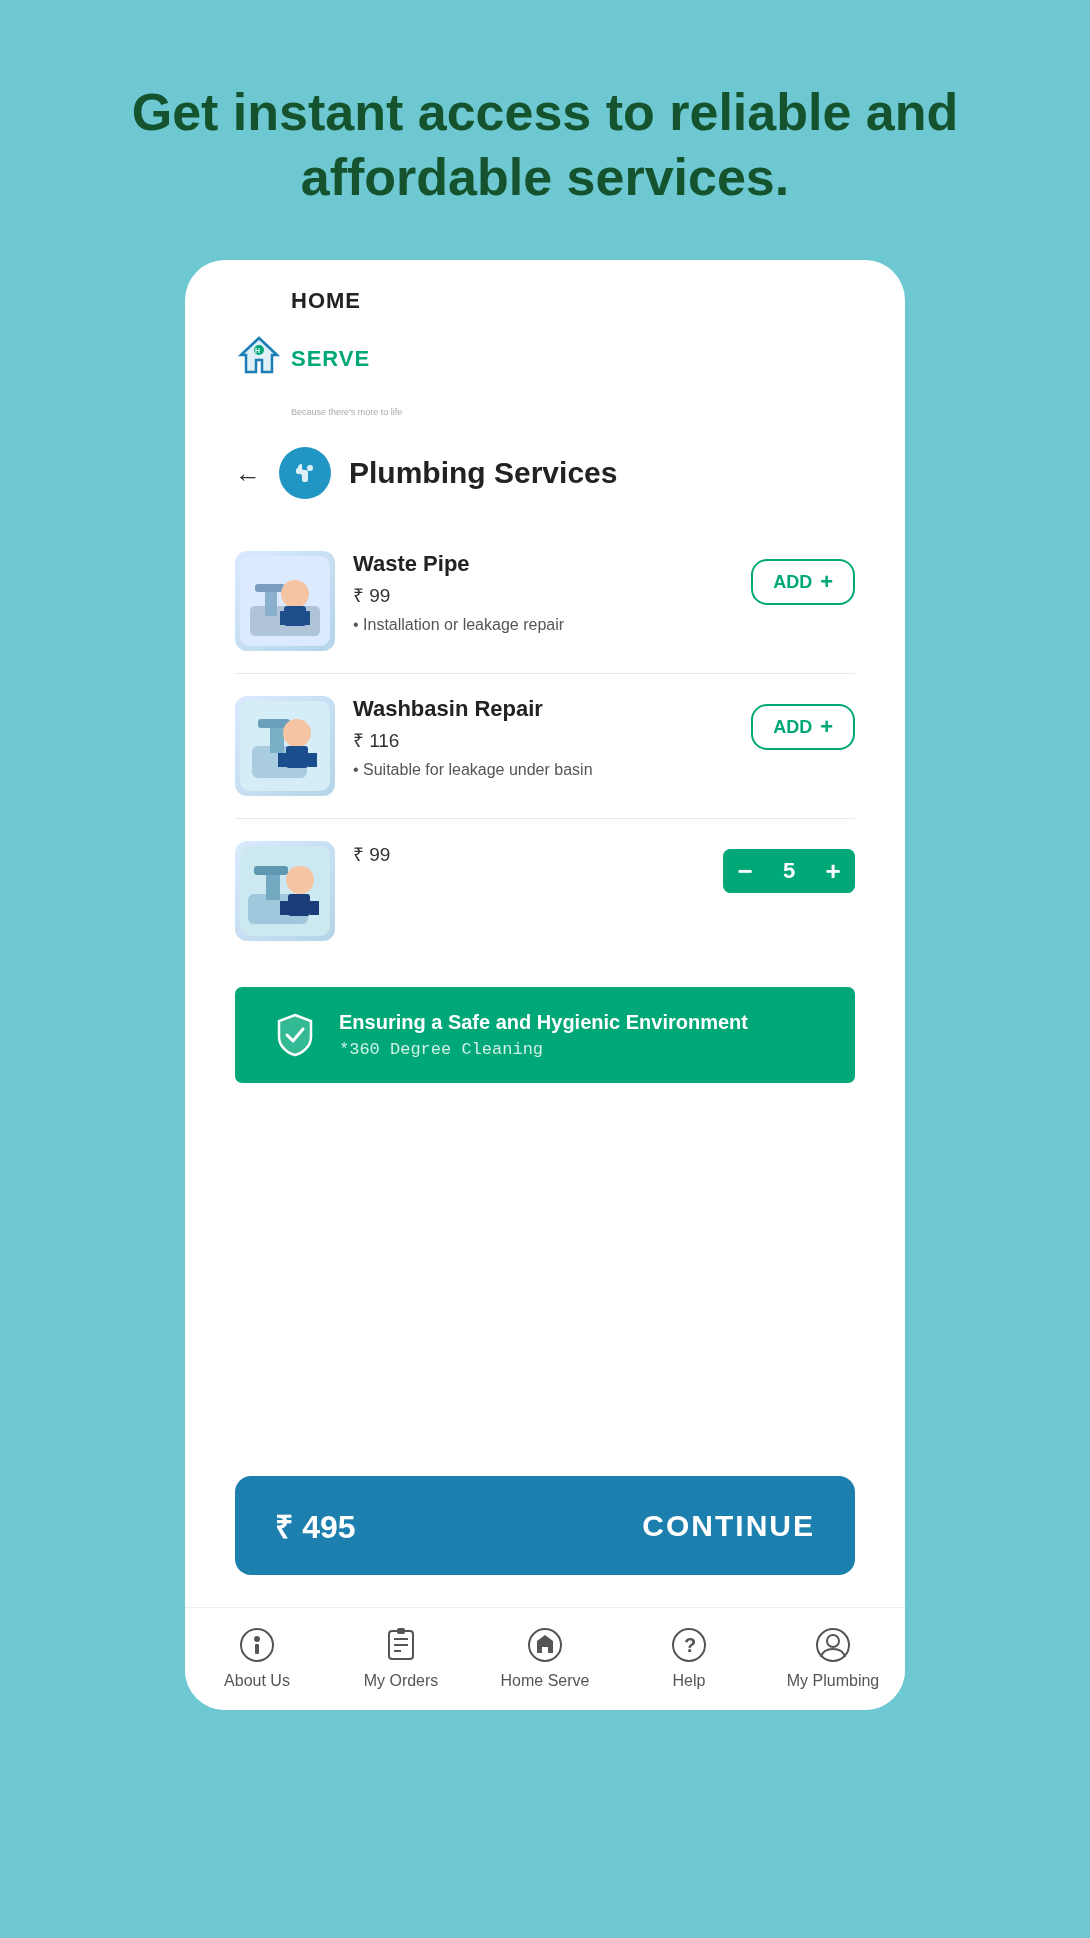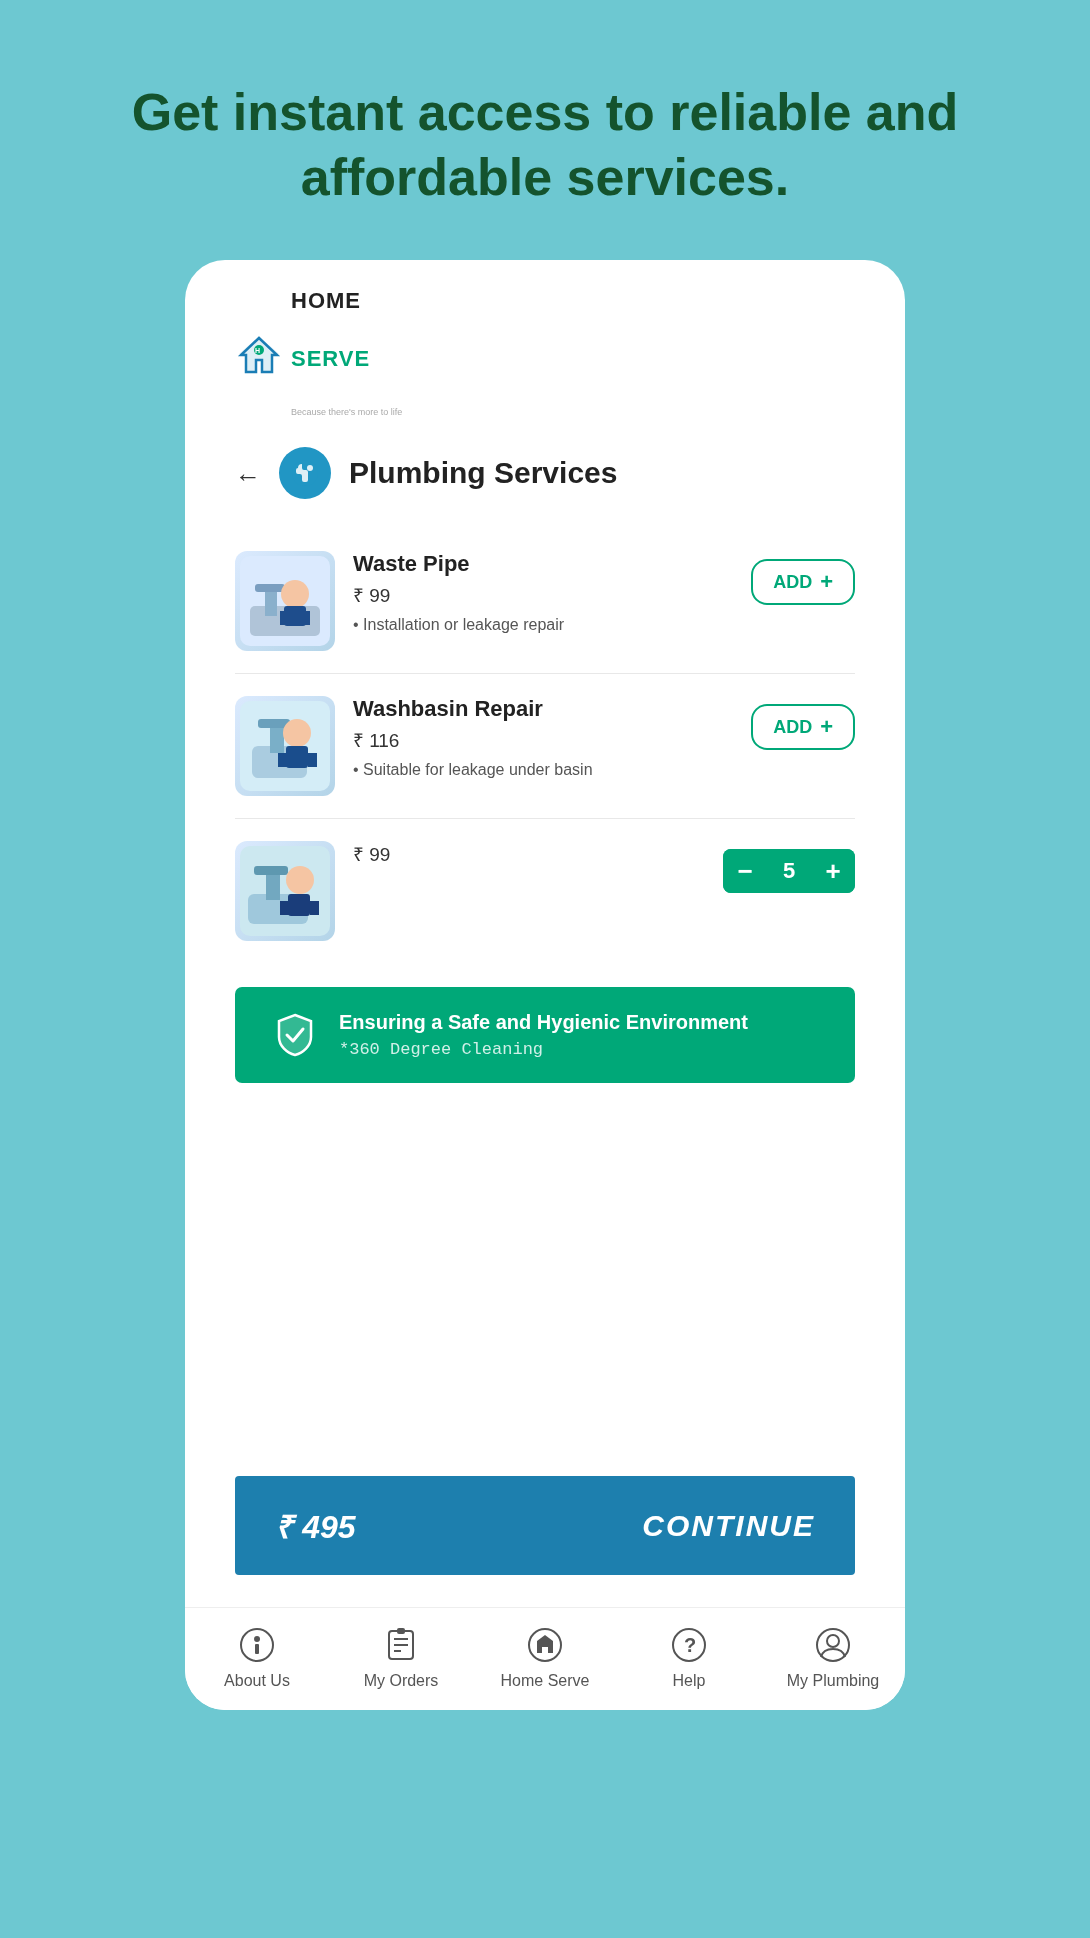--- a/index.html
+++ b/index.html
@@ -195,29 +195,28 @@
     }
     .safety-text-sub {
       font-size: 17px;
       color: #d0f0e8;
       font-family: Liberation Mono, monospace;
     }
     
     .continue-btn {
       background: #1d7fae;
       border: none;
-      border-radius: 4px;
+      border-radius: 16px;
       margin: 0 50px 32px 50px;
       padding: 28px 40px;
       display: flex;
       align-items: center;
       justify-content: space-between;
       cursor: pointer;
       width: calc(100% - 100px);
-      font-style: italic;
     }
     .continue-price {
       font-size: 32px;
       font-weight: 700;
       color: #fff;
     }
     .continue-label {
       font-size: 30px;
       font-weight: 800;
       color: #fff;

